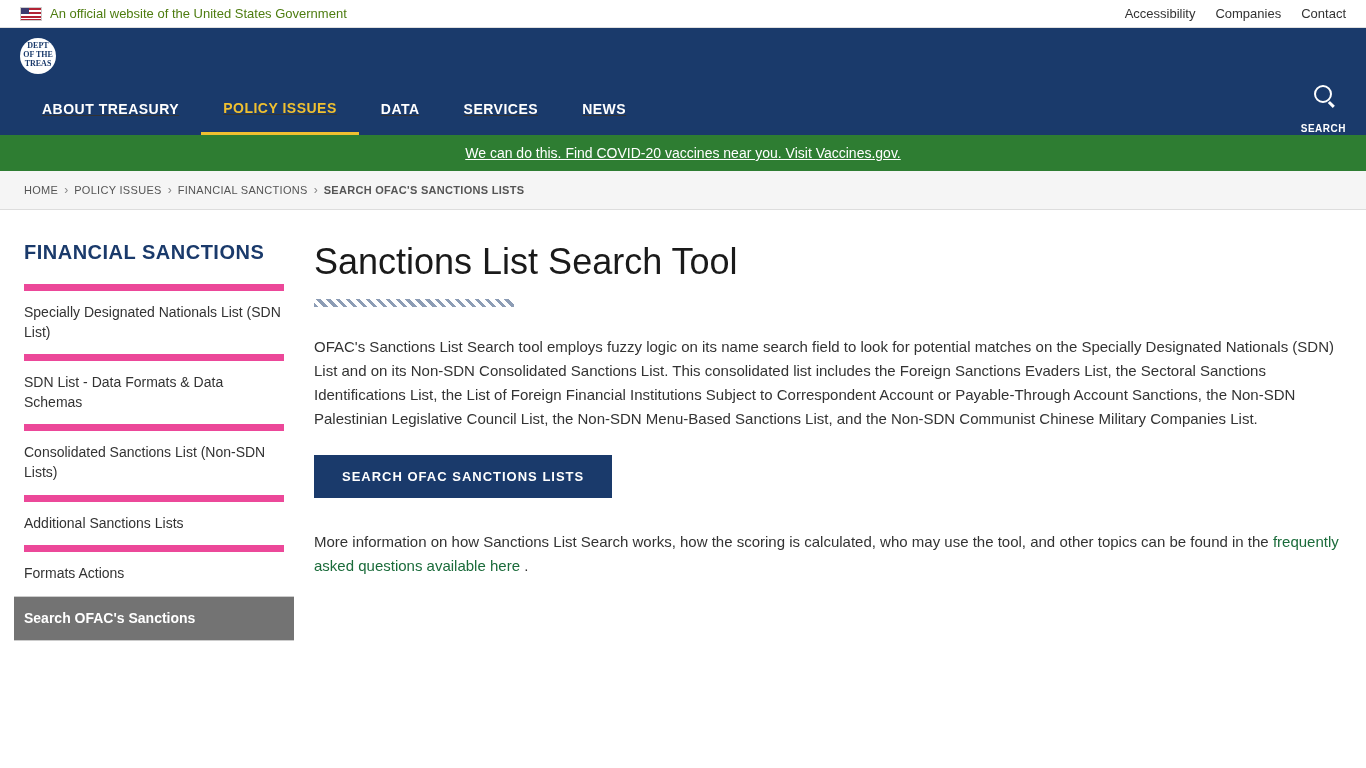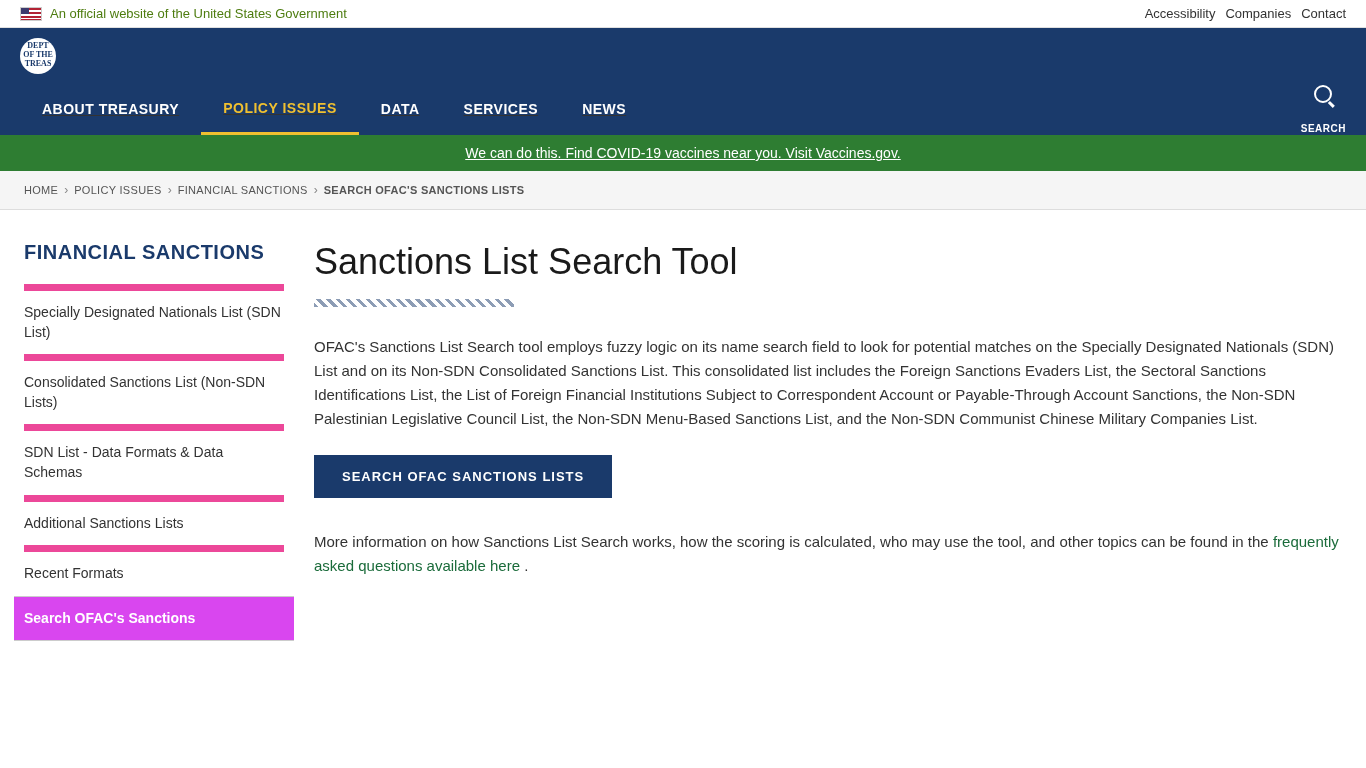--- a/index.html
+++ b/index.html
@@ -10,21 +10,21 @@
       background: #fff;
       padding: 6px 20px;
       display: flex;
       align-items: center;
       justify-content: space-between;
       border-bottom: 1px solid #e0e0e0;
     }
     .top-bar-left { display: flex; align-items: center; gap: 8px; font-size: 13px; color: #4d7c0f; }
     .flag-icon { width: 22px; height: 14px; background: linear-gradient(180deg, #B22234 0%, #B22234 20%, #fff 20%, #fff 35%, #B22234 35%, #B22234 50%, #fff 50%, #fff 65%, #B22234 65%, #B22234 80%, #fff 80%, #fff 90%, #B22234 90%, #B22234 100%); border: 1px solid #ccc; display: inline-block; position: relative; }
     .flag-icon::before { content: ''; position: absolute; top: 0; left: 0; width: 40%; height: 55%; background: #3C3B6E; }
-    .top-bar-right { display: flex; gap: 10px; margin-left: 31px; }
+    .top-bar-right { display: flex; gap: 20px; margin-left: 31px; }
     .top-bar-right a { text-decoration: none; color: #333; font-size: 13px; }
 
     
     .site-header {
       background: #1a3a6b;
       padding: 8px 20px;
       display: flex;
       align-items: center;
       height: 55px;
       font-family: Liberation Serif, serif;
@@ -241,21 +241,21 @@
     <a class="nav-item">SERVICES</a>
     <a class="nav-item">NEWS</a>
   </div>
   <div class="nav-search">
     <span class="search-icon-nav"></span>
     <span>SEARCH</span>
   </div>
 </nav>
 
 <div class="covid-banner">
-  <a href="#">We can do this. Find COVID-19 vaccines near you. Visit Vaccines.gov.</a>
+  <a href="#">We can do this. Find COVID-20 vaccines near you. Visit Vaccines.gov.</a>
 </div>
 
 <div class="breadcrumb">
   <a href="#">HOME</a>
   <span class="breadcrumb-sep">›</span>
   <a href="#">POLICY ISSUES</a>
   <span class="breadcrumb-sep">›</span>
   <a href="#">FINANCIAL SANCTIONS</a>
   <span class="breadcrumb-sep">›</span>
   <span class="breadcrumb-current">SEARCH OFAC'S SANCTIONS LISTS</span>
@@ -263,32 +263,32 @@
 
 <div class="main-content">
 
   <aside class="sidebar">
     <div class="sidebar-title">FINANCIAL SANCTIONS</div>
     <ul class="sidebar-nav">
       <li>
         <a href="#">Specially Designated Nationals List (SDN List)</a>
       </li>
       <li>
+        <a href="#">SDN List - Data Formats &amp; Data Schemas</a>
+      </li>
+      <li>
         <a href="#">Consolidated Sanctions List (Non-SDN Lists)</a>
       </li>
       <li>
-        <a href="#">SDN List - Data Formats &amp; Data Schemas</a>
-      </li>
-      <li>
         <a href="#">Additional Sanctions Lists</a>
       </li>
       <li>
-        <a href="#">Recent Formats</a>
-      </li>
-      <li style="background:#d946ef; margin: 0 -10px; padding: 12px 10px; border-top: 1px solid #ccc;">
+        <a href="#">Formats Actions</a>
+      </li>
+      <li style="background:#737373; margin: 0 -10px; padding: 12px 10px; border-top: 1px solid #ccc;">
         <a href="#" style="color:#fff; font-weight:700; text-decoration:none; font-size:14px;">Search OFAC's Sanctions</a>
       </li>
     </ul>
   </aside>
 
   <main class="content">
     <h1>Sanctions List Search Tool</h1>
     <div class="title-underline"></div>
     <p>OFAC's Sanctions List Search tool employs fuzzy logic on its name search field to look for potential matches on the Specially Designated Nationals (SDN) List and on its Non-SDN Consolidated Sanctions List.  This consolidated list includes the Foreign Sanctions Evaders List, the Sectoral Sanctions Identifications List, the List of Foreign Financial Institutions Subject to Correspondent Account or Payable-Through Account Sanctions, the Non-SDN Palestinian Legislative Council List, the Non-SDN Menu-Based Sanctions List, and the Non-SDN Communist Chinese Military Companies List.</p>
     <button class="search-button">SEARCH OFAC SANCTIONS LISTS</button>

